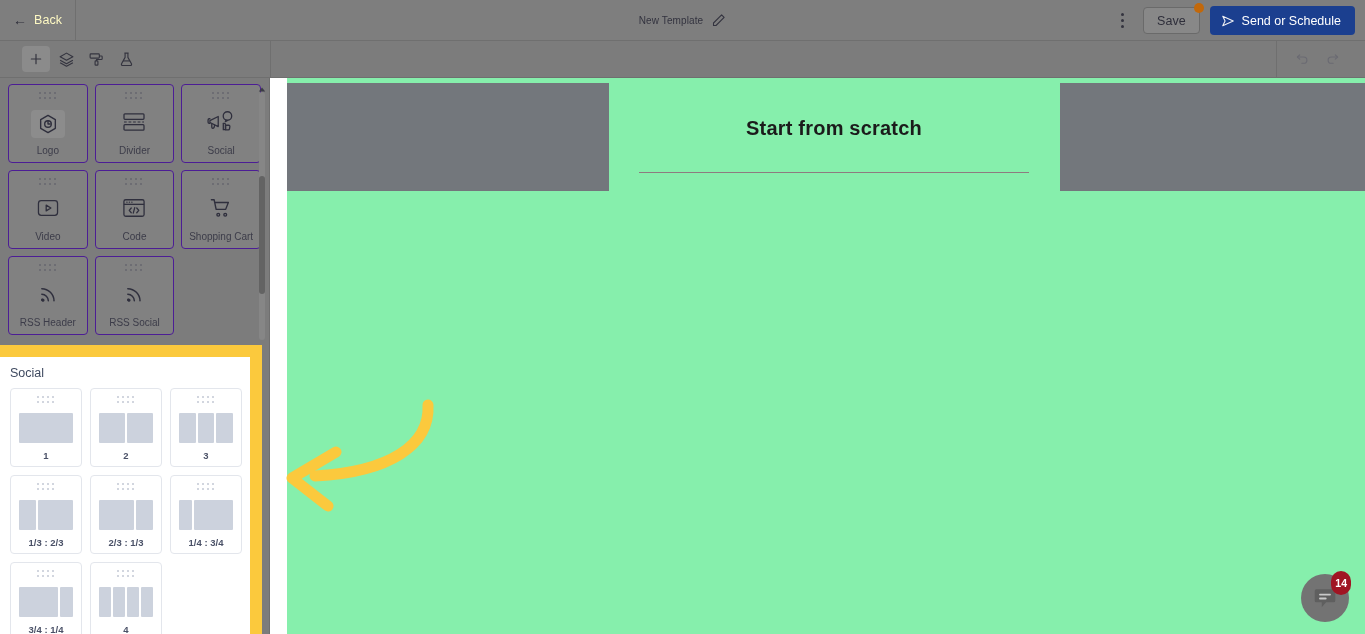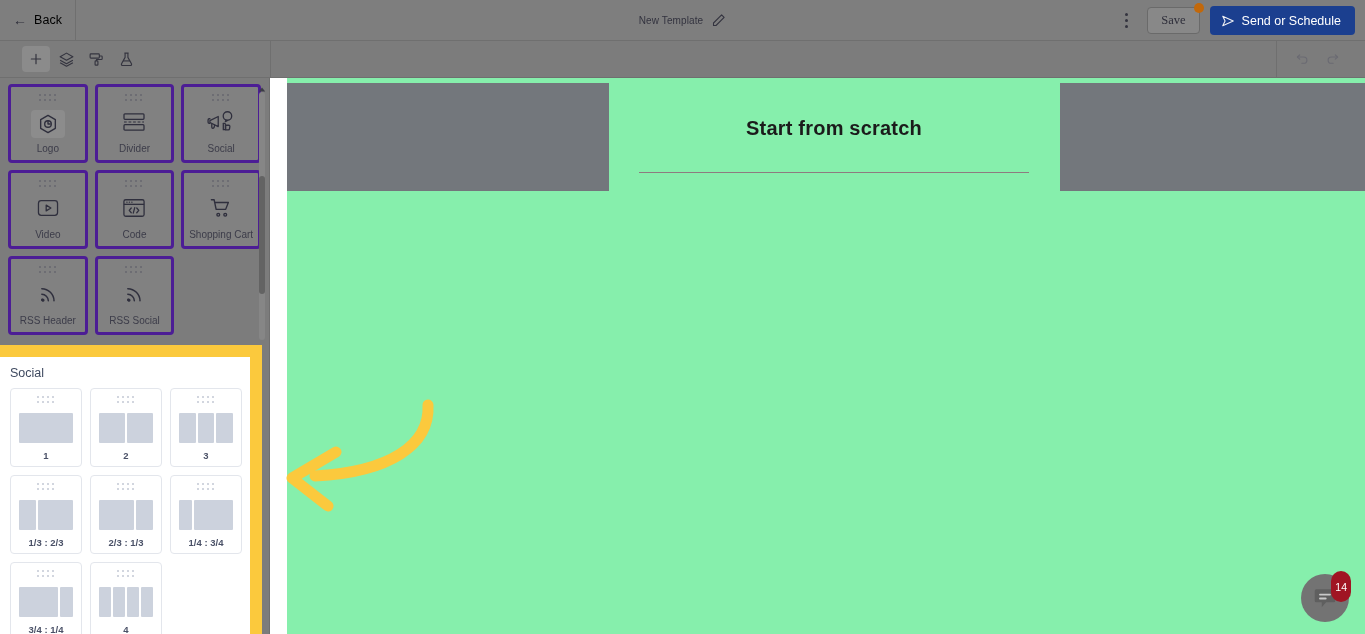--- a/index.html
+++ b/index.html
@@ -28,21 +28,21 @@
     z-index: 5;
   }
   .back-cell {
     width: 76px; height: 41px;
     display: flex; align-items: center; justify-content: center;
     gap: 7px;
     border-right: 1px solid #6f6f6f;
     cursor: pointer;
   }
   .back-arrow { font-size: 14px; color: #2c2c38; line-height: 1; }
-  .back-label { font-size: 12.5px; color: #000000; }
+  .back-label { font-size: 12.5px; color: #fef9c3; }
 
   .header-title-wrap {
     position: absolute; left: 0; right: 0; top: 0; height: 41px;
     display: flex; align-items: center; justify-content: center;
     gap: 8px; pointer-events: none;
   }
   .header-title { font-size: 10px; color: #33333f; letter-spacing: .1px; }
   .pencil-icon { width: 15px; height: 15px; pointer-events: auto; cursor: pointer; }
 
   .header-right {
@@ -57,21 +57,20 @@
   .kebab i { width: 3px; height: 3px; border-radius: 50%; background: #34343f; display: block; }
 
   .save-btn {
     position: relative;
     height: 27px; min-width: 48px; padding: 0 13px;
     background: #888888;
     border: 1px solid #6a6a6a; border-radius: 4px;
     font-size: 12.5px; color: #2e2e3a;
     display: flex; align-items: center; justify-content: center;
     cursor: pointer;
-    font-family: Liberation Serif, serif;
   }
   .save-dot {
     position: absolute; right: -5px; top: -5px;
     width: 10px; height: 10px; border-radius: 50%;
     background: #c2680a;
   }
 
   .send-btn {
     height: 29px; padding: 0 14px 0 11px;
     background: #1b3f8f; border-radius: 4px;
@@ -129,21 +128,21 @@
     padding: 6px 8px 0 8px;
   }
   .tile-grid {
     display: grid; grid-template-columns: repeat(3, 1fr);
     gap: 7px;
   }
   .tile {
     position: relative;
     height: 79px;
     background: #818181;
-    border: 3px solid #4c1d95;
+    border: 1px solid #4c1d95;
     border-radius: 4px;
     display: flex; flex-direction: column;
     align-items: center; justify-content: flex-start;
     cursor: grab;
     padding-top: 7px;
   }
   .drag-dots {
     width: 20px; height: 9px;
     display: grid; grid-template-columns: repeat(4, 3px); grid-template-rows: repeat(2, 3px);
     gap: 2px 2px; justify-content: center;
@@ -277,23 +276,23 @@
     z-index: 8; cursor: pointer;
   }
   .chat-circle {
     position: absolute; left: 0; top: 0;
     width: 48px; height: 48px; border-radius: 50%;
     background: #737373;
     display: flex; align-items: center; justify-content: center;
   }
   .chat-badge {
     position: absolute; right: -2px; top: -3px;
-    min-width: 19px; height: 31px; padding: 4px 4px;
+    min-width: 19px; height: 24px; padding: 4px 4px;
     border-radius: 10px; background: #a01523;
-    color: #fff; font-size: 10.5px; font-weight: normal;
+    color: #fff; font-size: 10.5px; font-weight: bold;
     display: flex; align-items: center; justify-content: center;
     z-index: 2;
   }
 </style>
 </head>
 <body>
 
 <div id="app">
 
   <div class="header">

